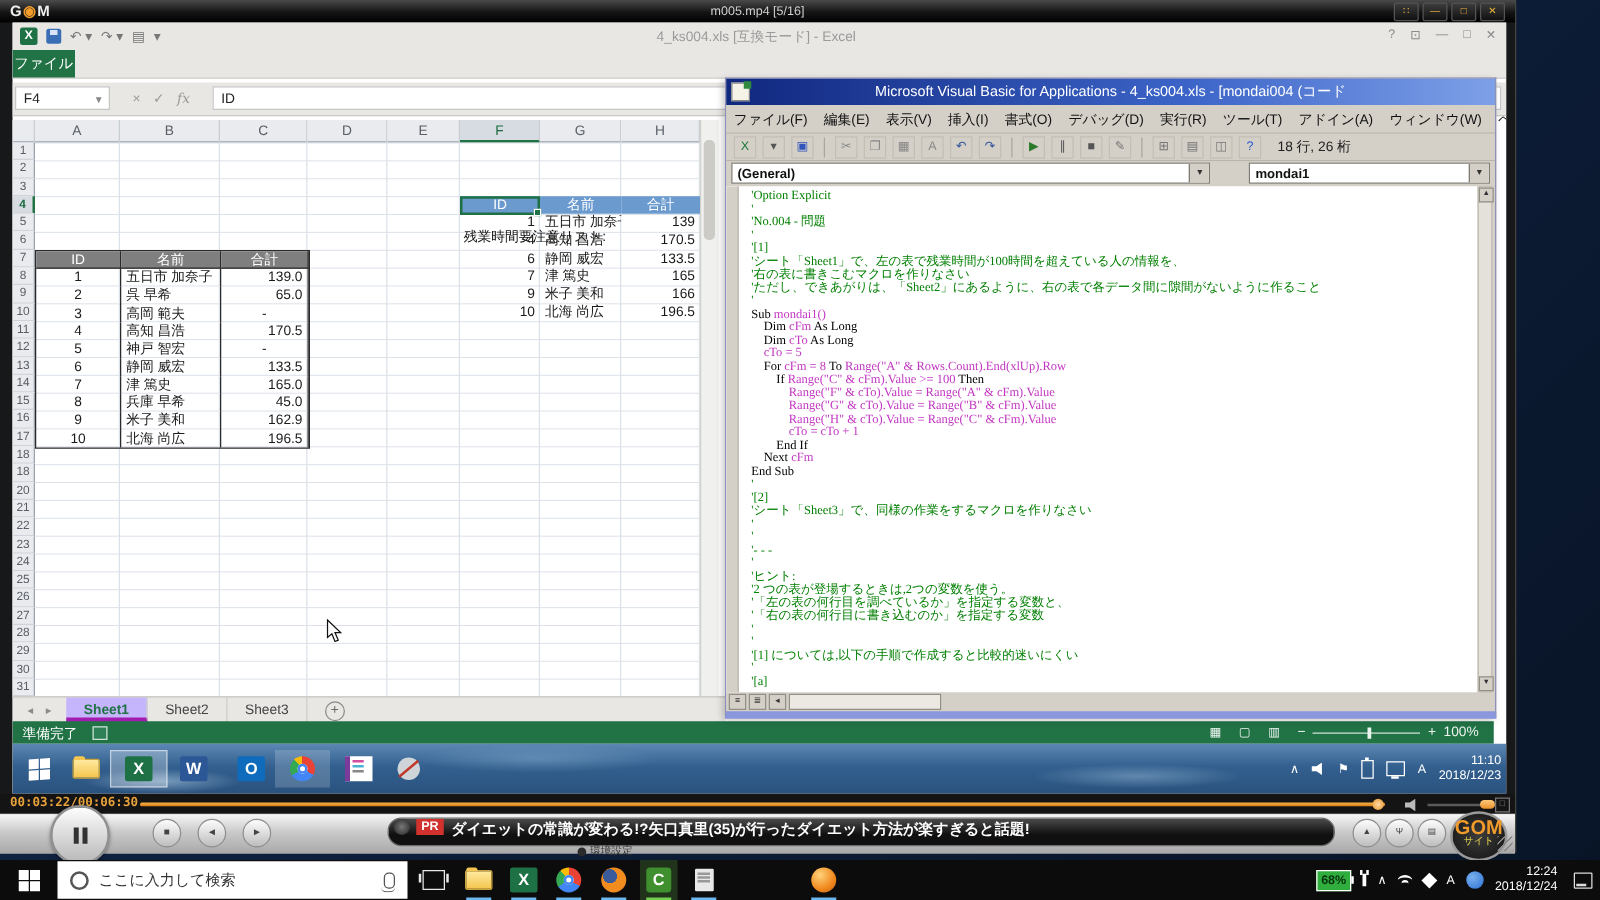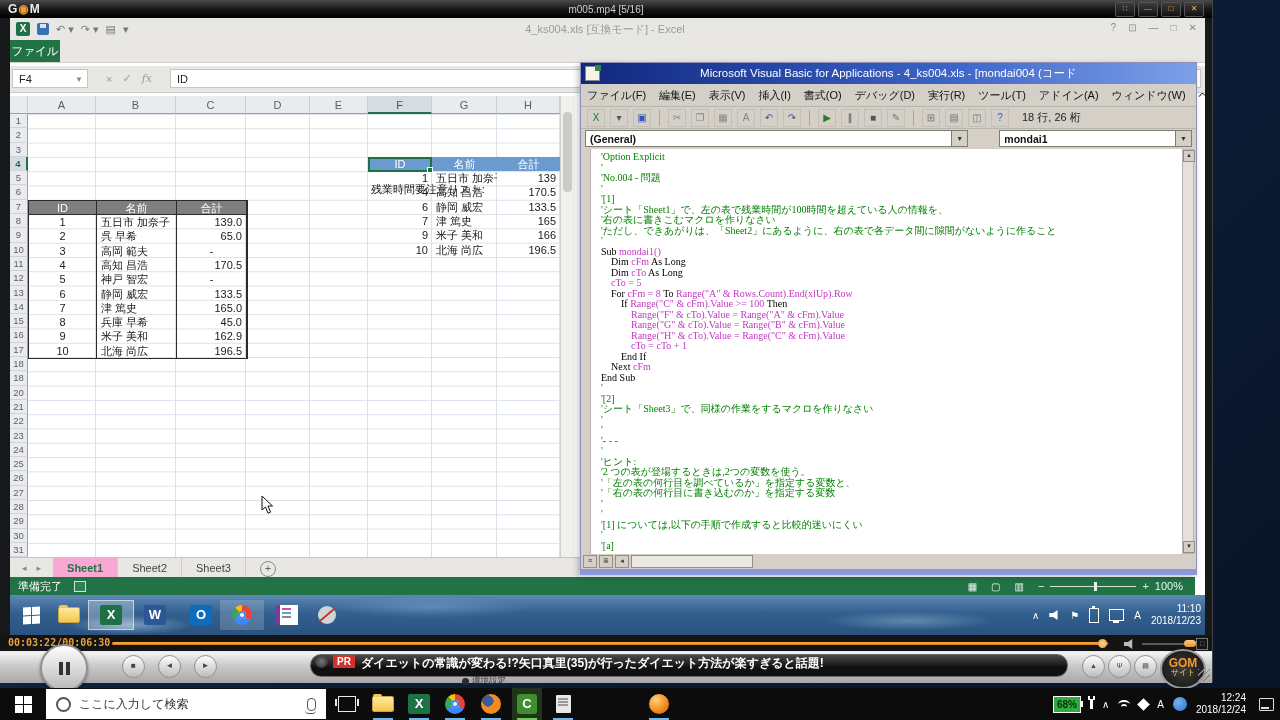--- a/index.html
+++ b/index.html
@@ -69,21 +69,21 @@
   .lt .cell{border-right:1px solid #2b2b2b;}
   .rt .hdrcell{background:#6b9ace;color:#fff;text-align:center;}
   .tcenter{text-align:center;}.tright{text-align:right;}.tleft{text-align:left;}
   .rt-title{position:absolute;font-size:11px;color:#111;white-space:nowrap;}
   .selbox{position:absolute;border:2px solid #1e7145;box-sizing:border-box;}
   .selbox .handle{position:absolute;right:-3px;bottom:-3px;width:4px;height:4px;background:#1e7145;border:1px solid #fff;}
   
   .sheettabs{position:absolute;left:0;top:539px;width:570px;height:20px;background:#e9e7e4;border-top:1px solid #c6c4bf;display:flex;align-items:stretch;}
   .tabarrows{display:flex;align-items:center;gap:10px;padding:0 12px;color:#8a8a8a;font-size:9px;}
   .stab{padding:0 14px;font-size:11px;line-height:20px;color:#444;border-right:1px solid #cfcdc8;}
-  .stab.active{background:#f9a8d4;color:#217346;font-weight:bold;border-bottom:1px solid #a21caf;box-sizing:border-box;}
+  .stab.active{background:#c4b5fd;color:#217346;font-weight:bold;border-bottom:4px solid #a21caf;box-sizing:border-box;}
   .addsheet{width:14px;height:14px;border:1px solid #8a8a8a;border-radius:50%;color:#6a6a6a;font-size:11px;
       line-height:13px;text-align:center;margin:3px 0 0 14px;}
   .statusbar{position:absolute;left:0;top:559px;width:1185px;height:18px;background:#217346;color:#fff;display:flex;align-items:center;}
   .statusbar .ready{font-size:11px;margin-left:8px;}
   .macro-ico{width:10px;height:9px;border:1px solid #cfe3d7;margin-left:12px;background:#2e8157;}
   .sb-right{position:absolute;right:12px;display:flex;align-items:center;gap:14px;}
   .sb-view{font-size:10px;color:#eaf3ee;}
   .zoomline{display:flex;align-items:center;gap:6px;color:#eaf3ee;font-size:11px;}
   .zl-track{width:86px;height:1px;background:#cfe3d7;position:relative;}
   .zl-knob{position:absolute;left:44px;top:-4px;width:3px;height:9px;background:#eaf3ee;}
@@ -174,21 +174,21 @@
   .adpill{position:absolute;left:310px;top:2px;width:756px;height:21px;border-radius:11px;
       background:linear-gradient(#4a4a4a,#101010 60%);display:flex;align-items:flex-start;overflow:hidden;
       border:1px solid #6a6a6a;}
   .adcap{width:13px;height:13px;border-radius:50%;background:radial-gradient(#777,#222);margin:0 5px 0 4px;}
   .adbadge{background:#d2322d;color:#fff;font-size:10px;font-weight:bold;padding:1px 4px;margin-right:6px;}
   .adtext{color:#fff;font-size:12px;font-weight:bold;white-space:nowrap;}
   .envset{position:absolute;left:462px;top:23px;display:flex;align-items:center;gap:3px;font-size:8.5px;color:#333;}
   .envdot{width:7px;height:7px;border-radius:50%;background:#2b2b2b;}
   .gomsite{position:absolute;right:6px;top:-3px;width:42px;height:36px;border-radius:50%;
       background:radial-gradient(#3c3c3c,#121212);border:2px solid #9a9a9a;text-align:center;}
-  .gomsite .l1{display:block;margin-top:7px;font-size:12px;font-weight:bold;color:#f29b2d;line-height:10px;}
+  .gomsite .l1{display:block;margin-top:7px;font-size:16px;font-weight:bold;color:#f29b2d;line-height:10px;}
   .gomsite .l2{display:block;font-size:8px;color:#e8d44d;line-height:9px;}
   .grip{position:absolute;right:2px;bottom:2px;width:12px;height:12px;
       background:repeating-linear-gradient(135deg,#888 0 1px,transparent 1px 4px);}
   
   .taskbar{position:absolute;left:0;top:688px;width:1280px;height:32px;background:#0c0c0c;display:flex;align-items:center;}
   .tb-start{width:46px;height:32px;display:flex;align-items:center;justify-content:center;}
   .tb-search{width:280px;height:30px;background:#fff;display:flex;align-items:center;position:relative;}
   .cortana-ring{width:15px;height:15px;border:2.5px solid #555;border-radius:50%;margin:0 8px 0 10px;box-sizing:border-box;}
   .tb-search .ph{font-size:12px;color:#333;}
   .mic{position:absolute;right:10px;width:7px;height:11px;border:1.5px solid #555;border-radius:4px;}

